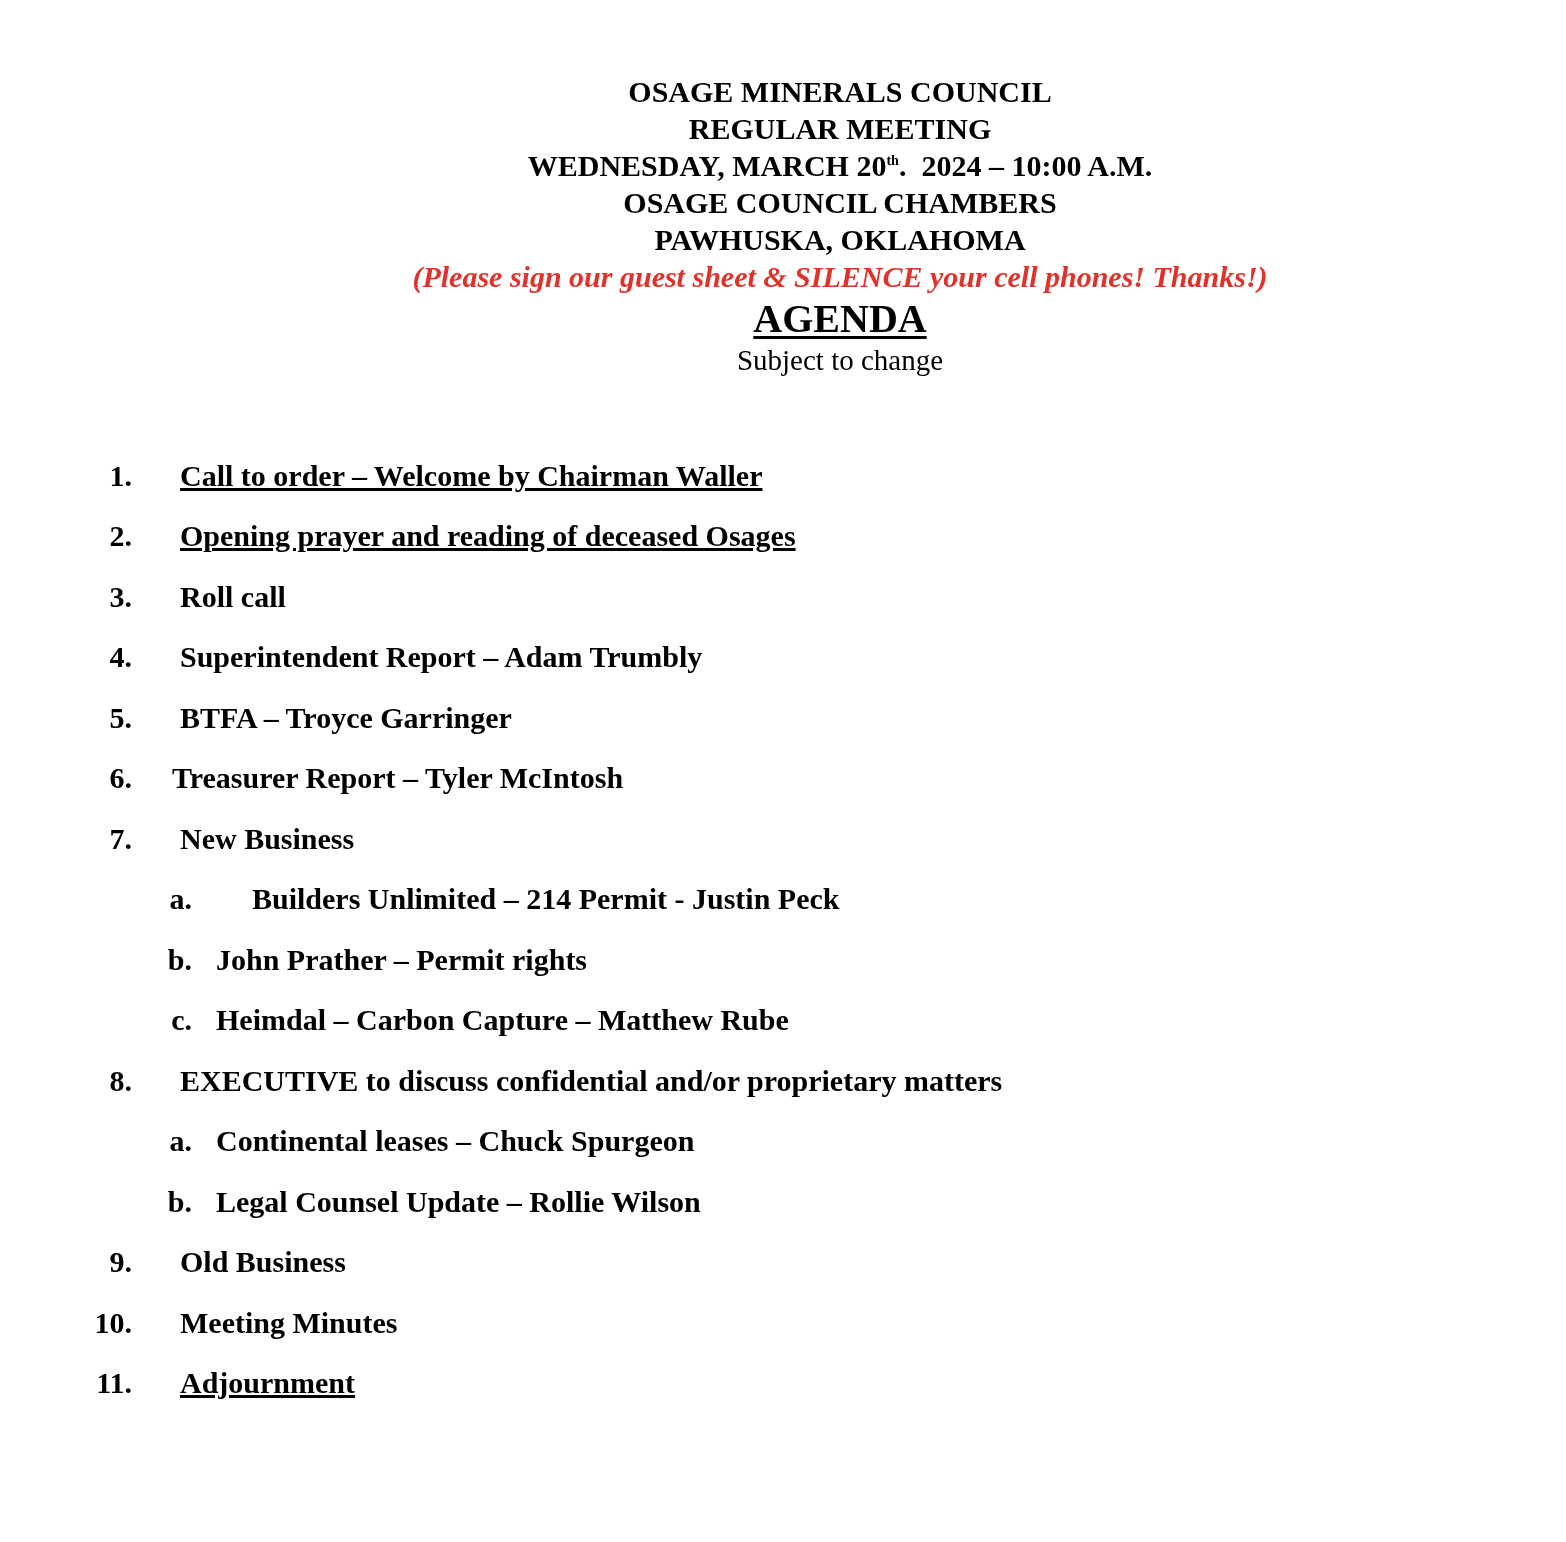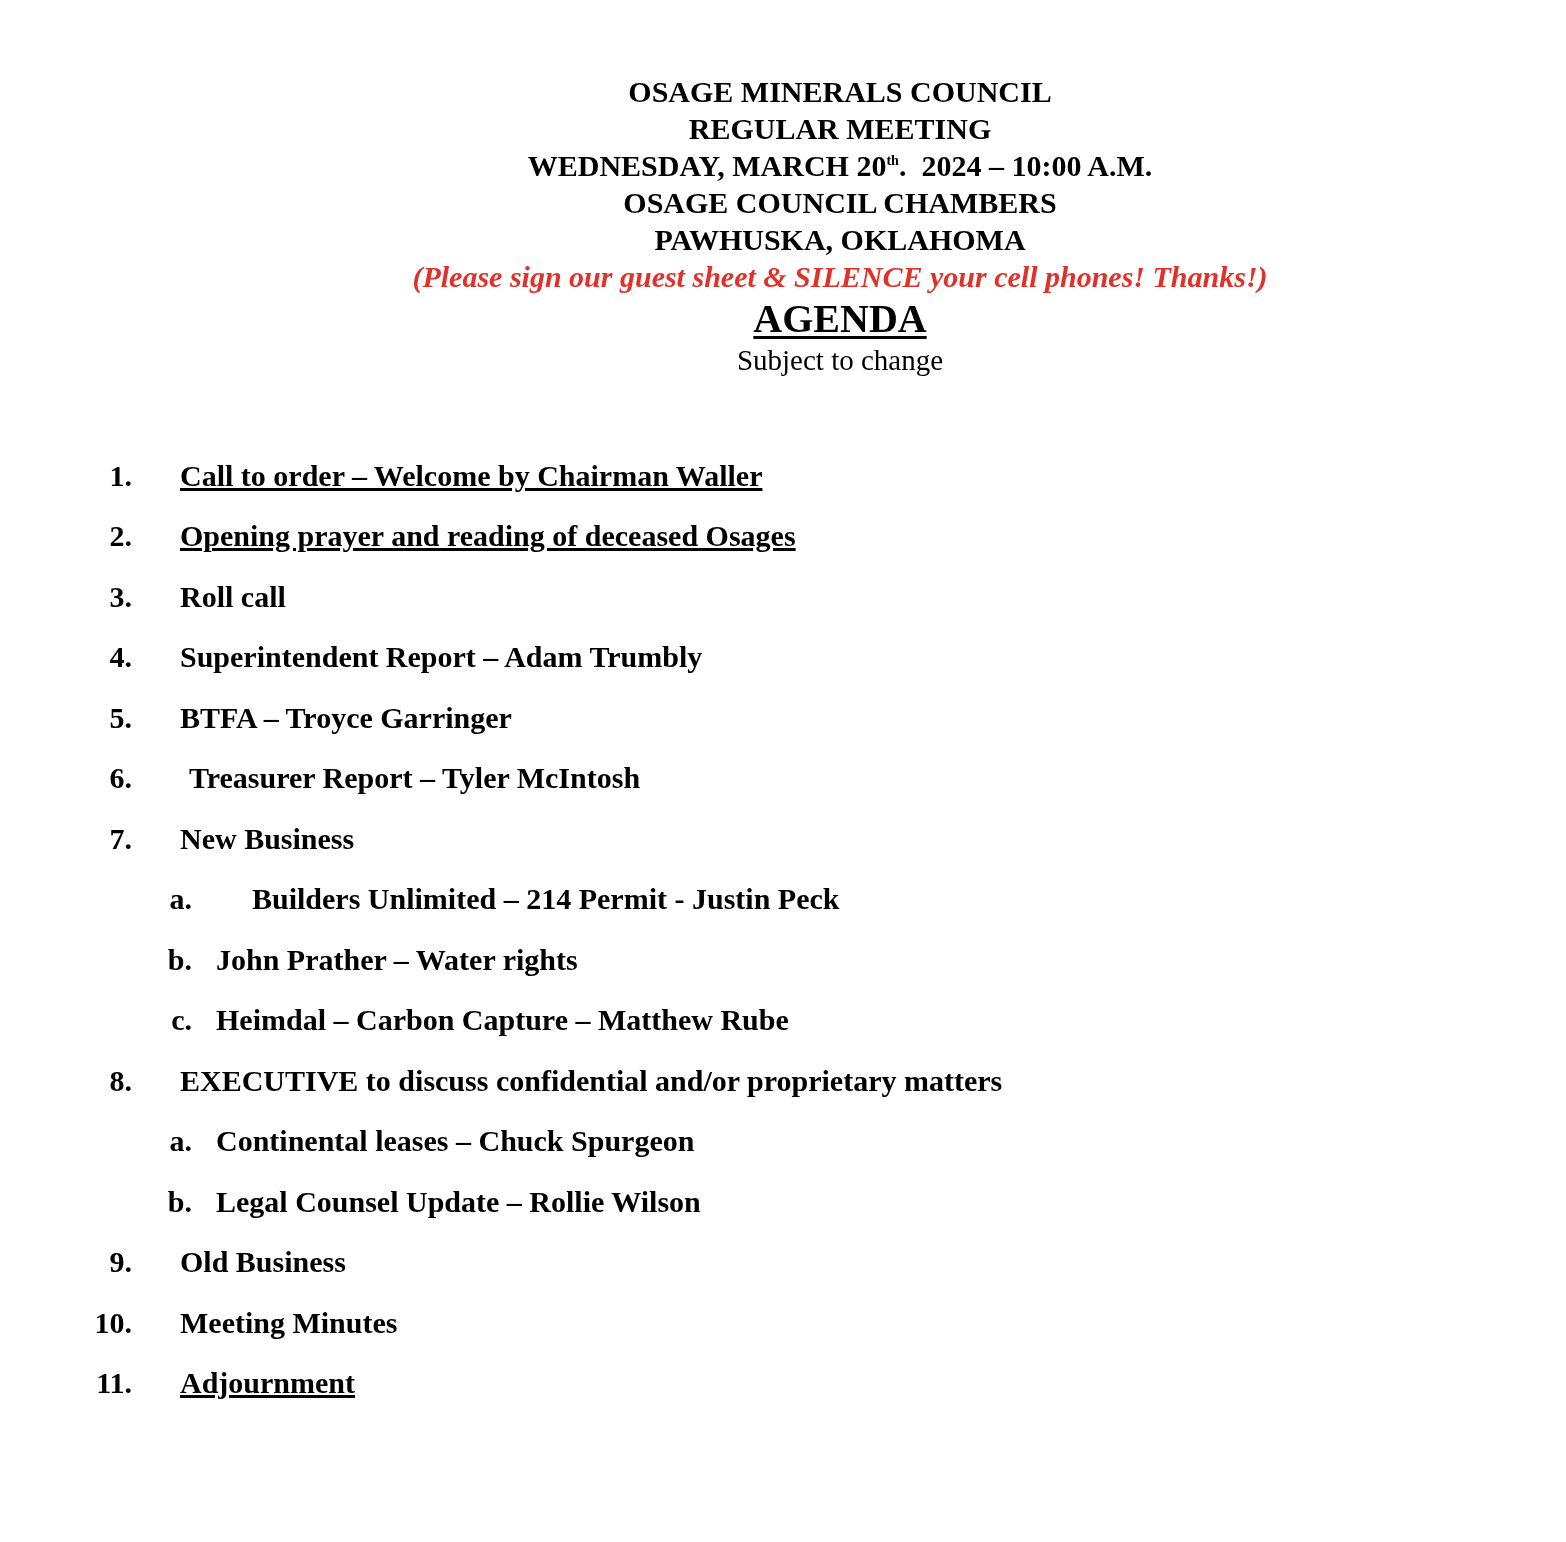--- a/index.html
+++ b/index.html
@@ -45,33 +45,33 @@
   <div class="item" style="top:639px;">
     <span class="num" style="left:0;width:132px;">4.</span>
     <span class="txt" style="left:180px;">Superintendent Report – Adam Trumbly</span>
   </div>
   <div class="item" style="top:700px;">
     <span class="num" style="left:0;width:132px;">5.</span>
     <span class="txt" style="left:180px;">BTFA – Troyce Garringer</span>
   </div>
   <div class="item" style="top:760px;">
     <span class="num" style="left:0;width:132px;">6.</span>
-    <span class="txt" style="left:189px;text-align:center;">Treasurer Report – Tyler McIntosh</span>
+    <span class="txt" style="left:172px;text-align:center;">Treasurer Report – Tyler McIntosh</span>
   </div>
   <div class="item" style="top:821px;">
     <span class="num" style="left:0;width:132px;">7.</span>
     <span class="txt" style="left:180px;">New Business</span>
   </div>
   <div class="item" style="top:881px;">
     <span class="num" style="left:0;width:192px;">a.</span>
     <span class="txt" style="left:216px;margin-left:36px;">Builders Unlimited – 214 Permit - Justin Peck</span>
   </div>
   <div class="item" style="top:942px;">
     <span class="num" style="left:0;width:192px;">b.</span>
-    <span class="txt" style="left:216px;">John Prather – Water rights</span>
+    <span class="txt" style="left:216px;">John Prather – Permit rights</span>
   </div>
   <div class="item" style="top:1002px;">
     <span class="num" style="left:0;width:192px;">c.</span>
     <span class="txt" style="left:216px;">Heimdal – Carbon Capture – Matthew Rube</span>
   </div>
   <div class="item" style="top:1063px;">
     <span class="num" style="left:0;width:132px;">8.</span>
     <span class="txt" style="left:180px;">EXECUTIVE to discuss confidential and/or proprietary matters</span>
   </div>
   <div class="item" style="top:1123px;">

